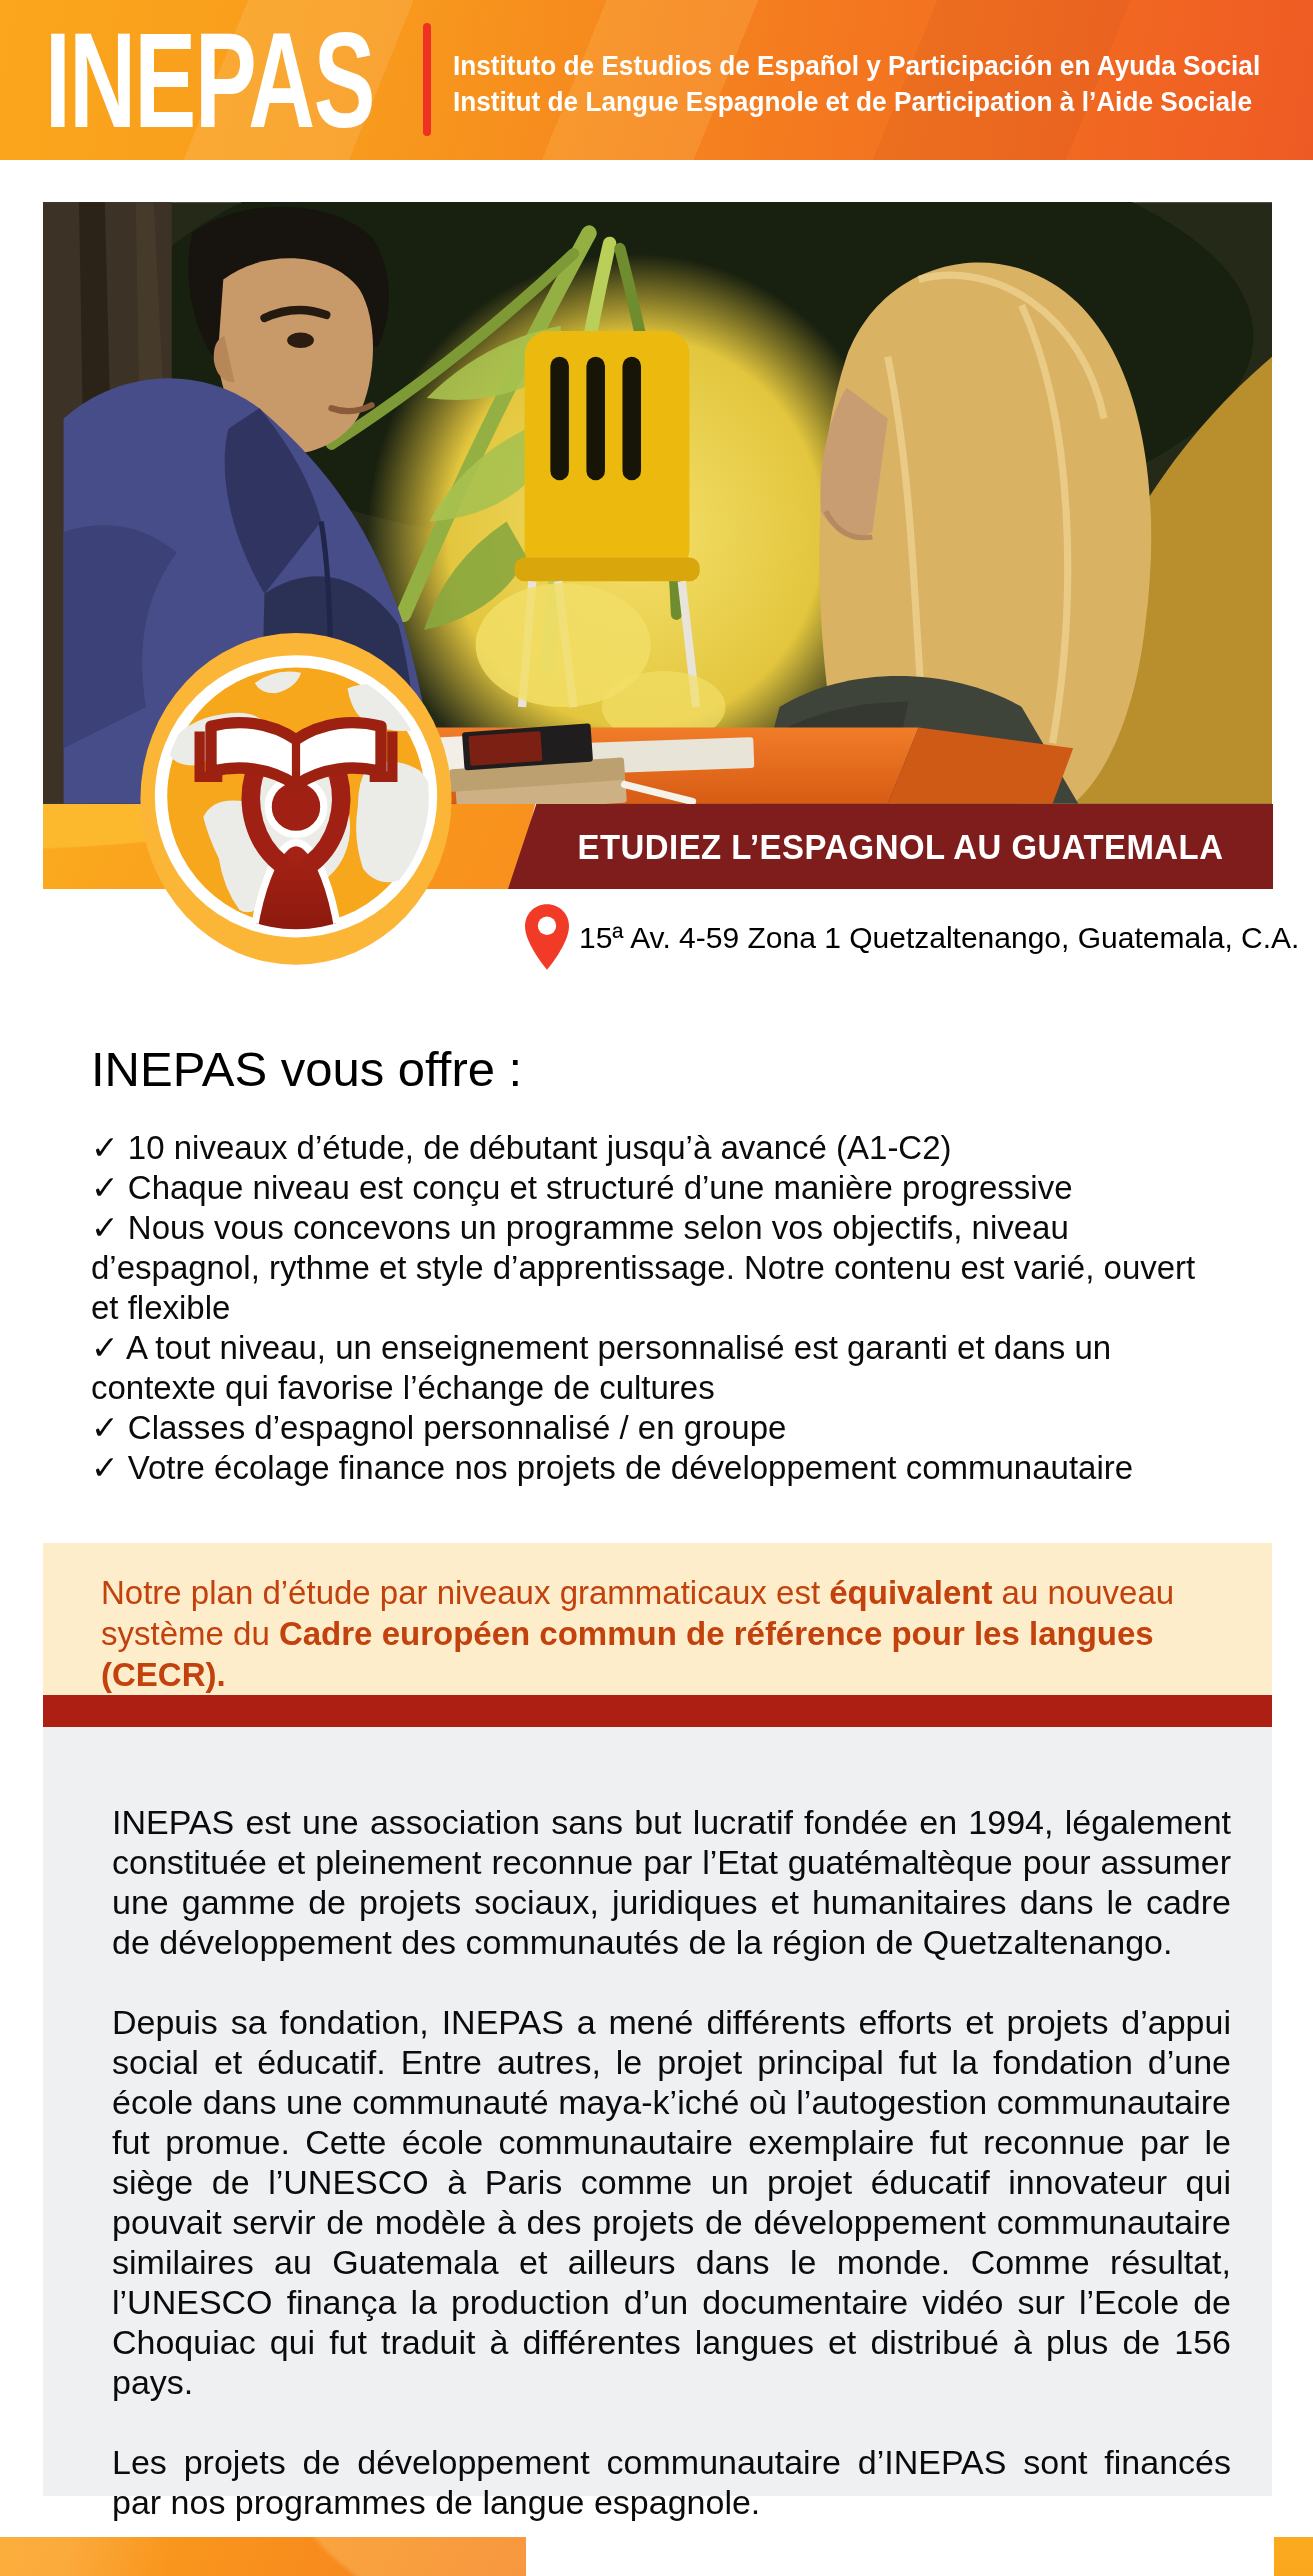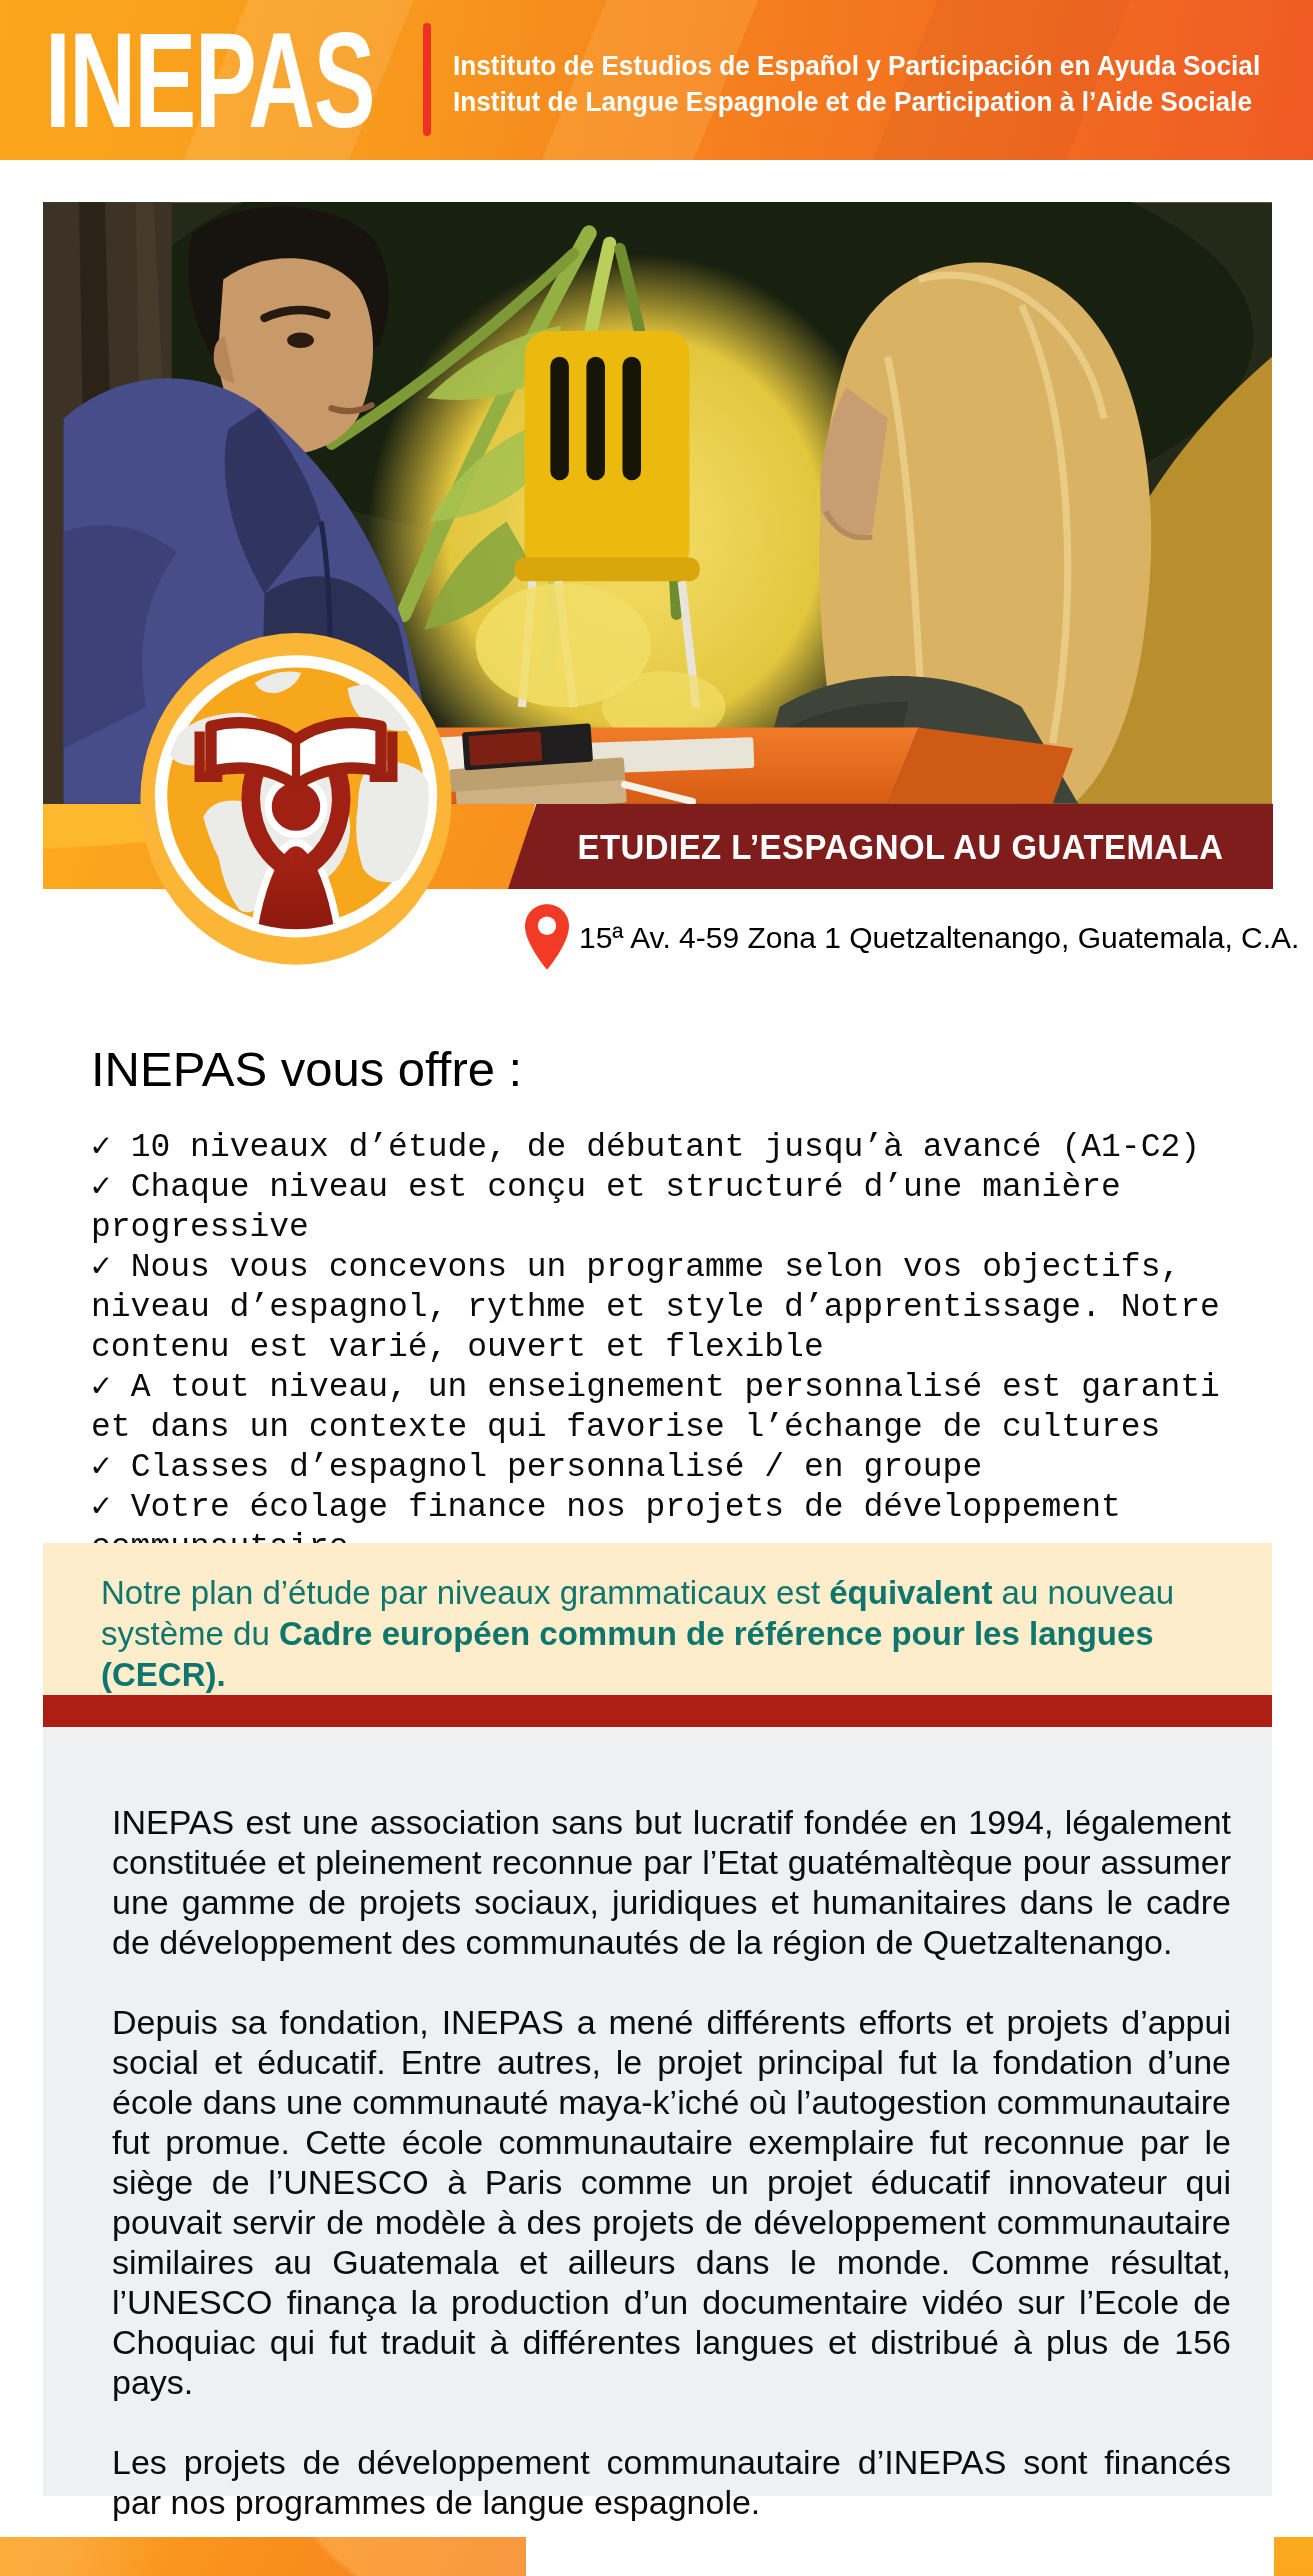--- a/index.html
+++ b/index.html
@@ -43,25 +43,25 @@
 
   
   #address-row{left:43px;top:889px;width:1229px;height:121px;background:#ffffff;}
   #pin{left:524px;top:903px;width:46px;height:68px;}
   #address-text{left:579px;top:889px;height:98px;display:flex;align-items:center;
     font-size:30px;color:#000000;white-space:nowrap;}
 
   
   #offer-heading{left:91px;top:1041px;font-size:49px;font-weight:normal;color:#000000;white-space:nowrap;}
   #offer-list{left:91px;top:1128px;width:1140px;font-size:33px;line-height:40px;color:#0b0b0b;}
-  #offer-list .item{margin:0;font-family:Liberation Mono, monospace;}
+  #offer-list .item{margin:0;}
 
   
   #highlight-box{left:43px;top:1543px;width:1229px;height:152px;background:#fdedca;box-sizing:border-box;
-    padding:29px 43px 0 58px;font-size:33px;line-height:41px;color:#0f766e;}
+    padding:29px 43px 0 58px;font-size:33px;line-height:41px;color:#c2410c;}
   #highlight-box b{font-weight:bold;}
 
   
   #red-bar{left:43px;top:1695px;width:1229px;height:32px;background:#ad1f12;}
 
   
   #about{left:43px;top:1727px;width:1229px;height:769px;background:#eef0f2;box-sizing:border-box;
     padding:75px 41px 0 69px;}
   #about p{margin:0 0 40px 0;font-size:34px;line-height:40px;color:#0b0b0b;text-align:justify;}
 

